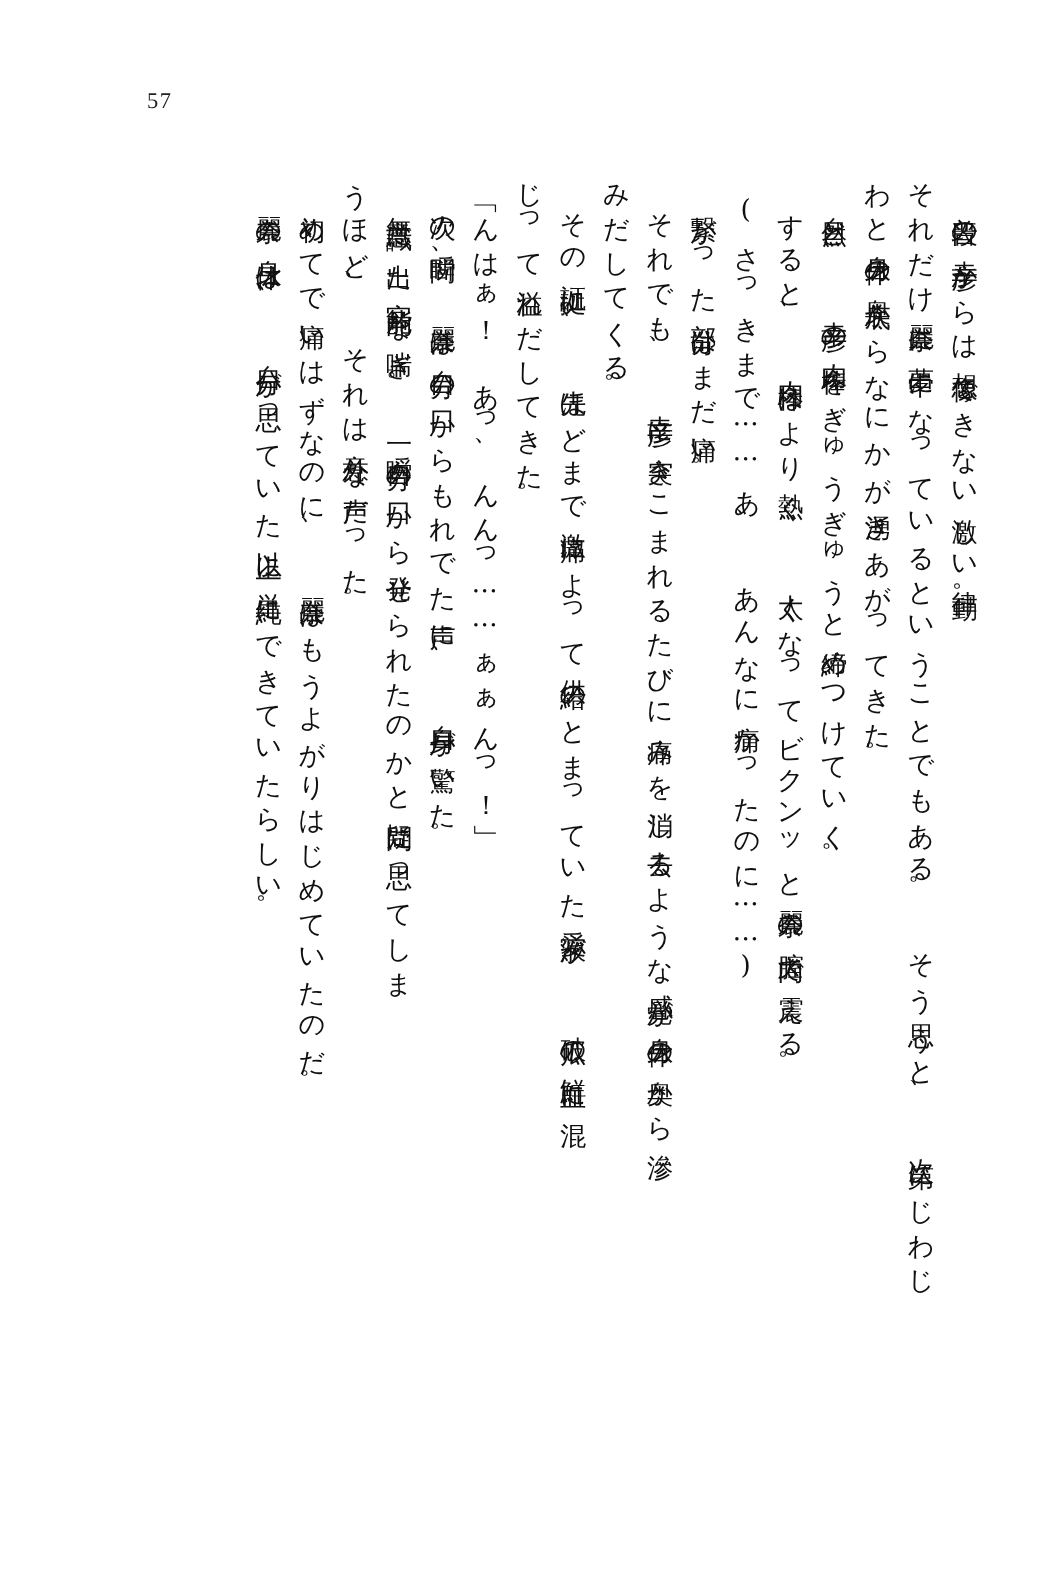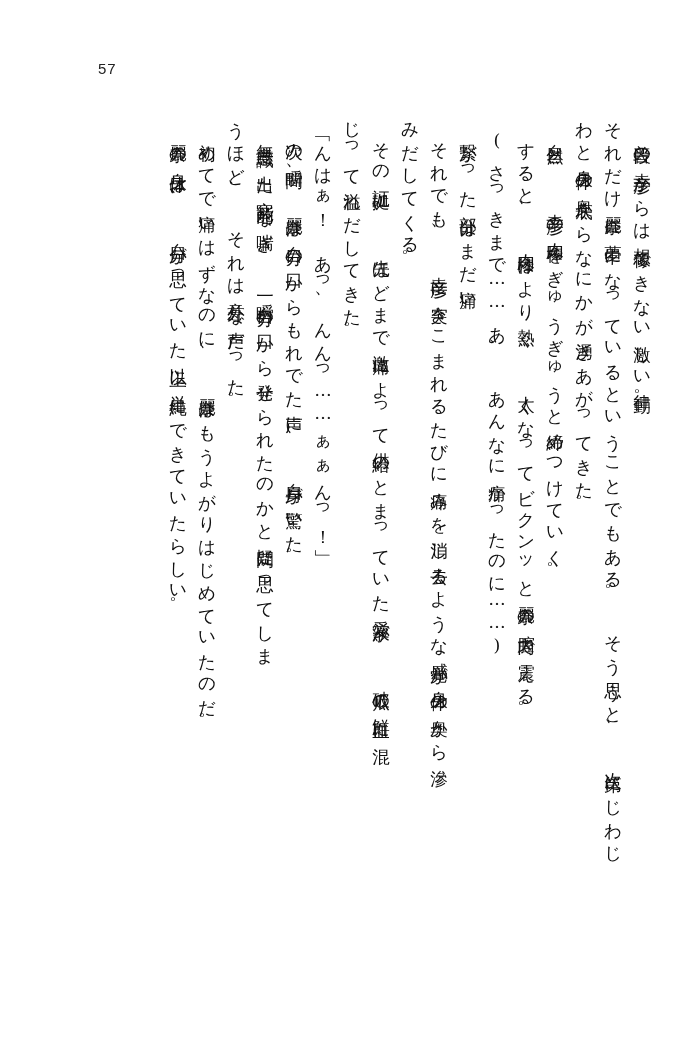--- a/index.html
+++ b/index.html
@@ -17,21 +17,21 @@
   .page {
     position: relative;
     width: 700px;
     height: 1050px;
     background: #ffffff;
   }
   .page-number {
     position: absolute;
     top: 60px;
     left: 98px;
-    font-family: Liberation Sans, sans-serif;
+    font-family: Liberation Serif, serif;
     font-size: 15px;
     letter-spacing: 1px;
     color: #222;
   }
   .text-block {
     position: absolute;
     top: 110px;
     left: 52px;
     width: 598px;
     height: 900px;

